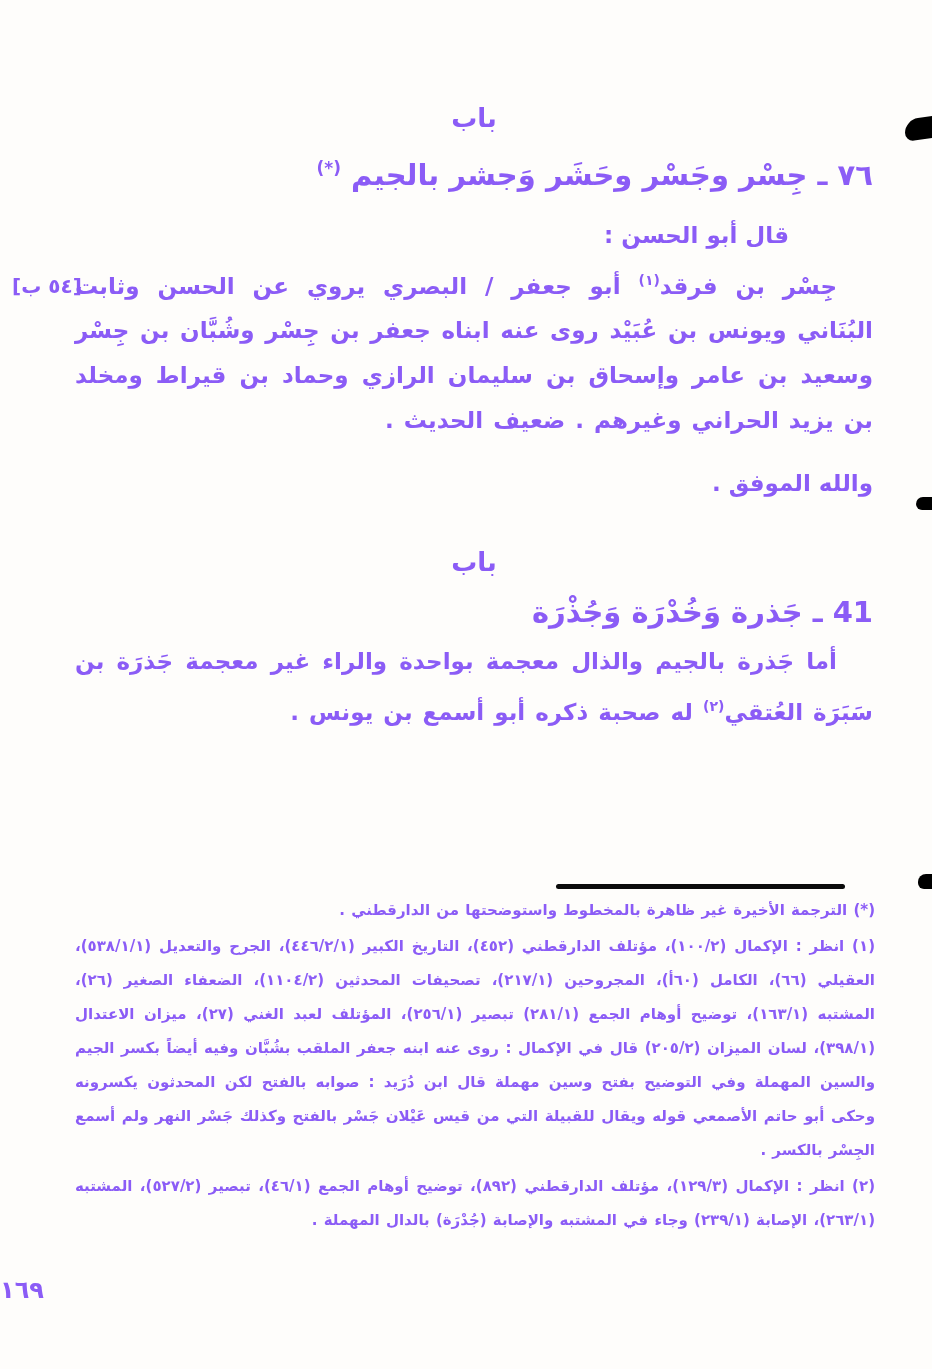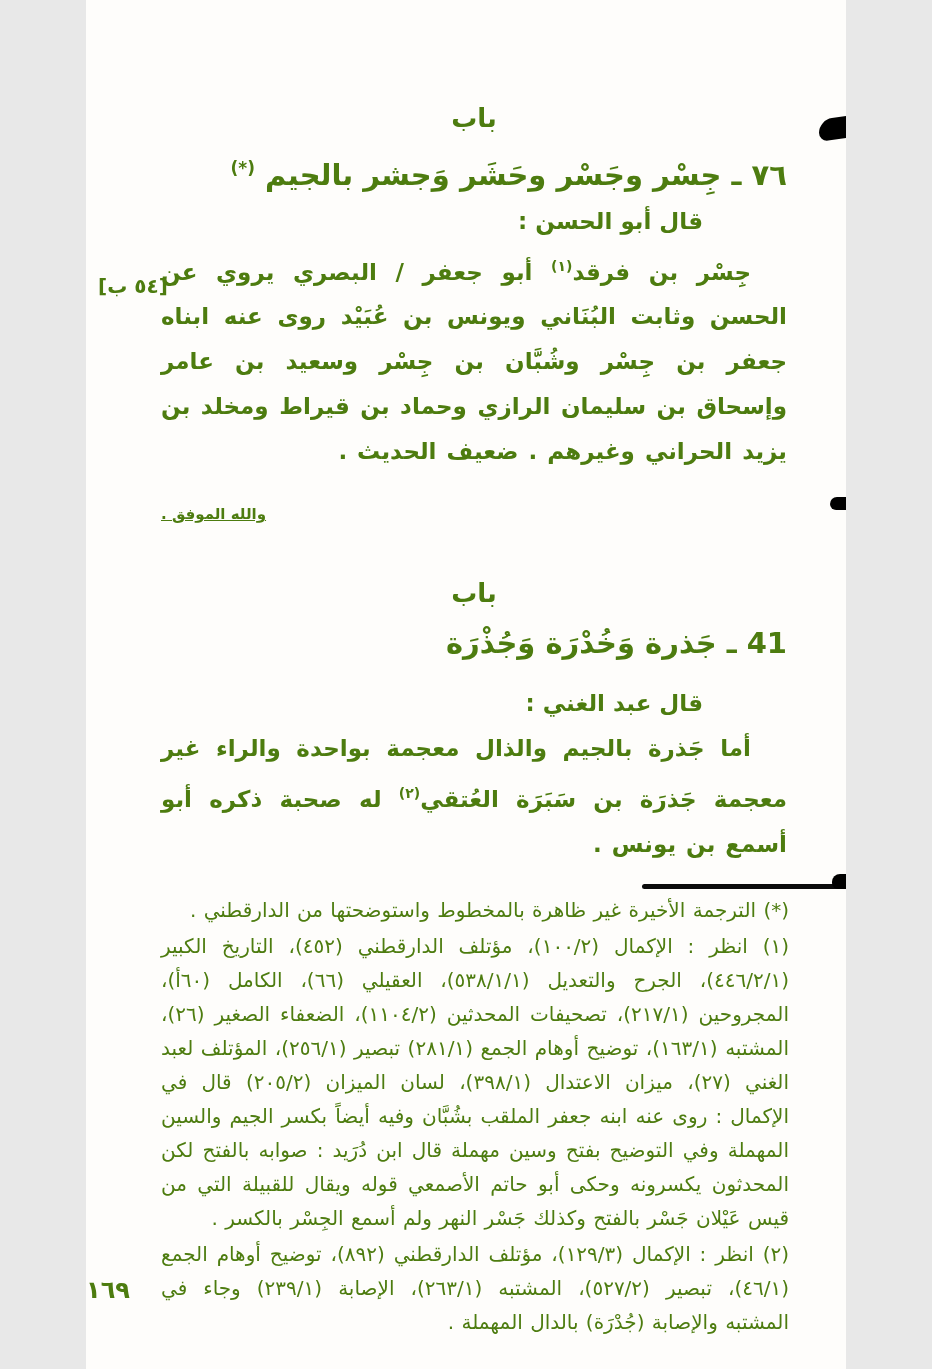--- a/index.html
+++ b/index.html
@@ -1,67 +1,67 @@
 <!DOCTYPE html>
 <html lang="ar"><head>
 <meta charset="utf-8">
 <style>
   html,body{margin:0;padding:0;background:#e8e8e8;}
   .page{
     position:relative;
-    width:760px;height:1369px;
+    width:932px;height:1369px;
     margin:0 auto;
     background:#fefdfb;
     font-family:"DejaVu Sans", sans-serif;
-    color:#4d7c0f;
+    color:#8b5cf6;
     overflow:hidden;
   }
   .main{
     position:absolute;top:0;left:75px;right:59px;
     direction:rtl;
   }
   .bab{
     text-align:center;font-size:26px;font-weight:bold;line-height:32px;
   }
   .bab-1{margin-top:102px;}
   .bab-2{margin-top:46px;}
   .chapter-title{
     font-size:29px;font-weight:bold;line-height:40px;
     margin-top:14px;
   }
   .chapter-title sup{font-size:17px;font-weight:bold;}
   .speaker{
     font-size:23px;font-weight:bold;
-    padding-right:84px;margin-top:10px;line-height:32px;
+    padding-right:84px;margin-top:24px;line-height:32px;
     text-align:right;
   }
   .speaker-2{margin-top:24px;}
   .para{
     font-size:23px;font-weight:bold;line-height:45px;
     text-align:justify;text-justify:inter-word;
     text-indent:36px;
     margin-top:7px;
     word-spacing:2px;
   }
   .para sup{font-size:14px;}
   .closing{
-    font-size:15px;font-weight:bold;line-height:34px;
-    text-align:left;margin-top:10px;text-decoration:underline;
+    font-size:23px;font-weight:bold;line-height:34px;
+    text-align:right;margin-top:10px;
   }
   .margin-note{
     position:absolute;left:12px;top:274px;
     direction:rtl;font-size:20px;font-weight:bold;
   }
   .footnote-rule{
     position:absolute;top:884px;left:556px;width:289px;height:5px;
     background:#0b0b0b;border-radius:3px;
   }
   .footnotes{
     position:absolute;top:893px;left:75px;right:57px;
-    direction:rtl;font-size:20px;font-weight:normal;line-height:34px;
+    direction:rtl;font-size:15px;font-weight:bold;line-height:34px;
     text-align:justify;word-spacing:1px;
   }
   .footnote{margin:0 0 2px 0;}
   .page-number{
     position:absolute;top:1276px;left:0;width:932px;
     text-align:left;font-size:24px;font-weight:bold;
   }
   .scan-mark{
     position:absolute;right:0;background:#000;
   }
@@ -80,21 +80,20 @@
       <div class="bab bab-1">باب</div>
       <div class="chapter-title"><span>٧٦ ـ جِسْر وجَسْر وحَشَر وَجشر بالجيم </span><sup>(*)</sup></div>
       <div class="speaker">قال أبو الحسن :</div>
       <p class="para"><span>جِسْر بن فرقد</span><sup>(١)</sup><span> أبو جعفر / البصري يروي عن الحسن وثابت البُنَاني ويونس بن عُبَيْد روى عنه ابناه جعفر بن جِسْر وشُبَّان بن جِسْر وسعيد بن عامر وإسحاق بن سليمان الرازي وحماد بن قيراط ومخلد بن يزيد الحراني وغيرهم . ضعيف الحديث .</span></p>
       <div class="closing">والله الموفق .</div>
     </div>
 
     <div>
       <div class="bab bab-2">باب</div>
       <div class="chapter-title">41 ـ جَذرة وَخُدْرَة وَجُذْرَة</div>
-      <div class="speaker speaker-2">قال عبد الغني :</div>
       <p class="para"><span>أما جَذرة بالجيم والذال معجمة بواحدة والراء غير معجمة جَذرَة بن سَبَرَة العُتقي</span><sup>(٢)</sup><span> له صحبة ذكره أبو أسمع بن يونس .</span></p>
     </div>
 
   </div>
 
   <div class="margin-note">[٥٤ ب]</div>
 
   <div class="footnote-rule"></div>
 
   <div class="footnotes">

